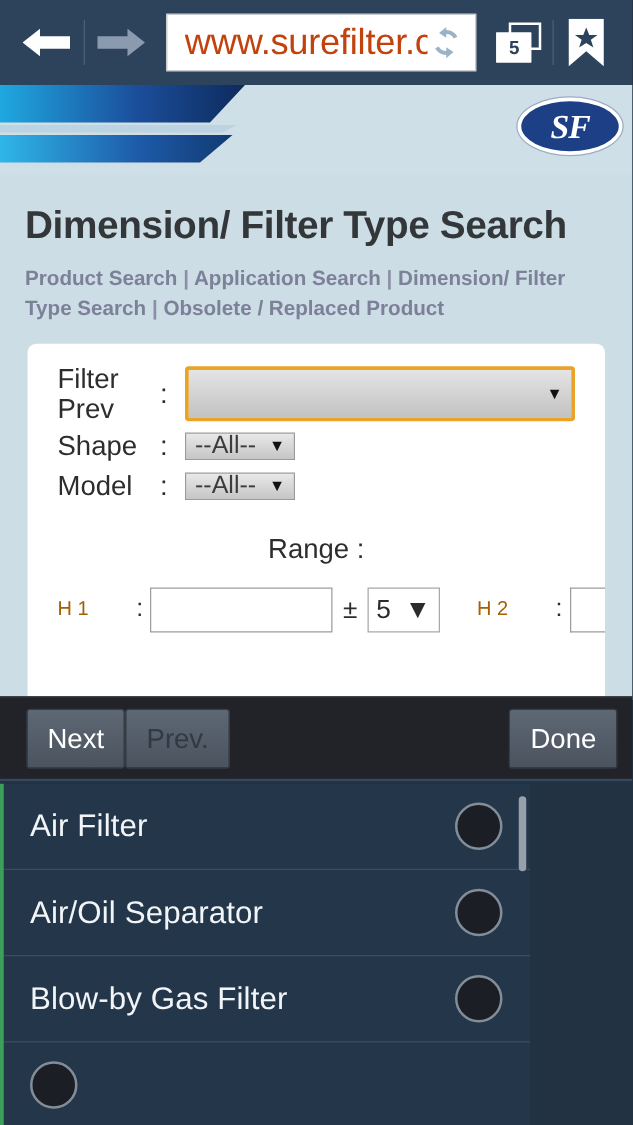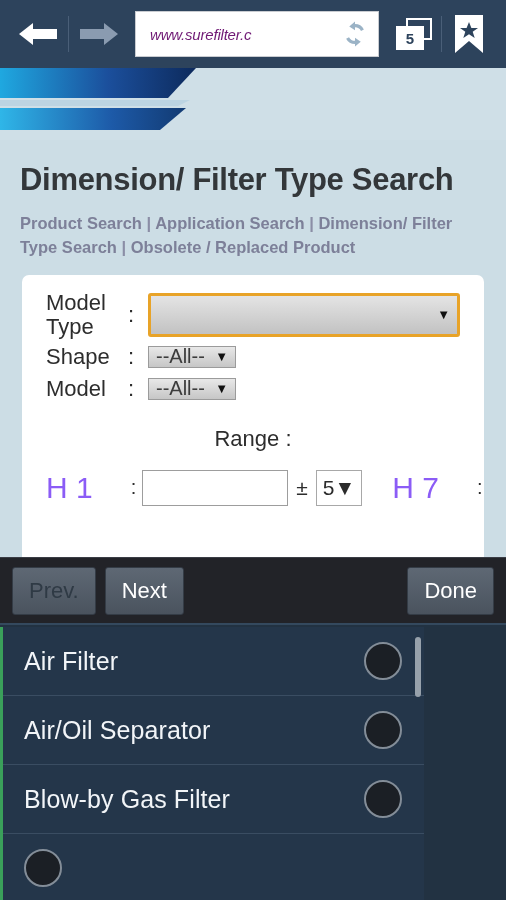--- a/index.html
+++ b/index.html
@@ -31,24 +31,23 @@
     flex: 1 1 auto;
     height: 46px; margin: 0 8px;
     background: #ffffff;
     border: 1px solid #c9ccd1;
     display: flex; align-items: center;
     padding: 0 8px 0 14px;
     min-width: 0;
   }
   .url-text {
     flex: 1 1 auto;
-    font-size: 15px; color: #701a75;
+    font-size: 29px; color: #c2410c;
     white-space: nowrap; overflow: hidden;
     letter-spacing: -0.2px;
-    font-style: italic;
   }
   .refresh-icon { flex: 0 0 auto; width: 30px; height: 30px; display:block; }
   .tabs-btn {
     width: 54px; height: 68px;
     display: flex; align-items: center; justify-content: center;
     position: relative;
   }
   .tabs-glyph { position: relative; width: 36px; height: 32px; }
   .tabs-back {
     position: absolute; right: 0; top: 0;
@@ -160,21 +159,21 @@
     justify-content: flex-end;
     background: linear-gradient(#e4e4e4, #c2c2c2);
   }
   .sel-small { width: 88px; height: 22px; }
   .range-row { text-align: center; padding: 18px 0 10px 0; }
   .range-label { font-size: 22px; color: #2d2d2d; }
   .dimrow {
     display: flex; align-items: center;
     padding: 8px 0 0 24px; gap: 0;
   }
-  .dim-label { font-size: 30px; color: #8b5cf6; flex: 0 0 auto; }
+  .dim-label { font-size: 16px; color: #a16207; flex: 0 0 auto; }
   .dim-colon { font-size: 20px; color: #2d2d2d; padding: 0 6px 0 38px; }
   .dim-input {
     height: 36px; width: 146px;
     border: 1px solid #9d9d9d; background: #ffffff;
     flex: 0 0 auto;
   }
   .dim-input.short { width: 28px; border-right: none; }
   .pm { font-size: 21px; color: #2d2d2d; padding: 0 8px; }
   .sel-range {
     width: 62px; height: 36px;
@@ -304,41 +303,44 @@
           <stop offset="0.6" stop-color="#1d5aa8"></stop>
           <stop offset="1" stop-color="#123a72"></stop>
         </linearGradient>
       </defs>
       <polygon points="0,0 196,0 168,30 0,30" fill="url(#g1)"></polygon>
       <polygon points="0,40 186,40 160,62 0,62" fill="url(#g2)"></polygon>
       <polygon points="0,32 190,32 178,38 0,38" fill="#bcd4e2"></polygon>
     </svg>
 
     <div class="logo-right">
+      <div class="sf-oval">
+        <span class="sf-text">SF</span>
+      </div>
     </div>
   </div>
 
   <div class="page">
 
     <div class="page-title">Dimension/ Filter Type Search</div>
 
     <div class="navlinks">
       <a href="#">Product Search</a>
       <span class="sep">|</span>
       <a href="#">Application Search</a>
       <span class="sep">|</span>
       <a href="#">Dimension/ Filter Type Search</a>
       <span class="sep">|</span>
       <a href="#">Obsolete / Replaced Product</a>
     </div>
 
     <div class="card">
 
       <div class="frow">
-        <span class="flabel">Model Type</span>
+        <span class="flabel">Filter Prev</span>
         <span class="fcolon">:</span>
         <div class="sel sel-filtertype">
           <span></span>
           <span class="caret">▼</span>
         </div>
       </div>
 
       <div class="frow">
         <span class="flabel">Shape</span>
         <span class="fcolon">:</span>
@@ -364,34 +366,34 @@
       <div class="dimrow">
         <span class="dim-label">H 1</span>
         <span class="dim-colon">:</span>
         <div class="dim-input"></div>
         <span class="pm">±</span>
         <div class="sel-range">
           <span>5</span>
           <span class="caret">▼</span>
         </div>
         <div class="dim-gap"></div>
-        <span class="dim-label">H 7</span>
+        <span class="dim-label">H 2</span>
         <span class="dim-colon">:</span>
         <div class="dim-input short"></div>
       </div>
 
     </div>
   </div>
 
   <div class="picker-toolbar">
+    <div class="pbtn next">
+      <span>Next</span>
+    </div>
     <div class="pbtn disabled">
       <span>Prev.</span>
-    </div>
-    <div class="pbtn next">
-      <span>Next</span>
     </div>
     <div class="pbtn done">
       <span>Done</span>
     </div>
   </div>
 
   <div class="opt-list">
 
     <div class="opt-row">
       <span class="opt-label">Air Filter</span>

